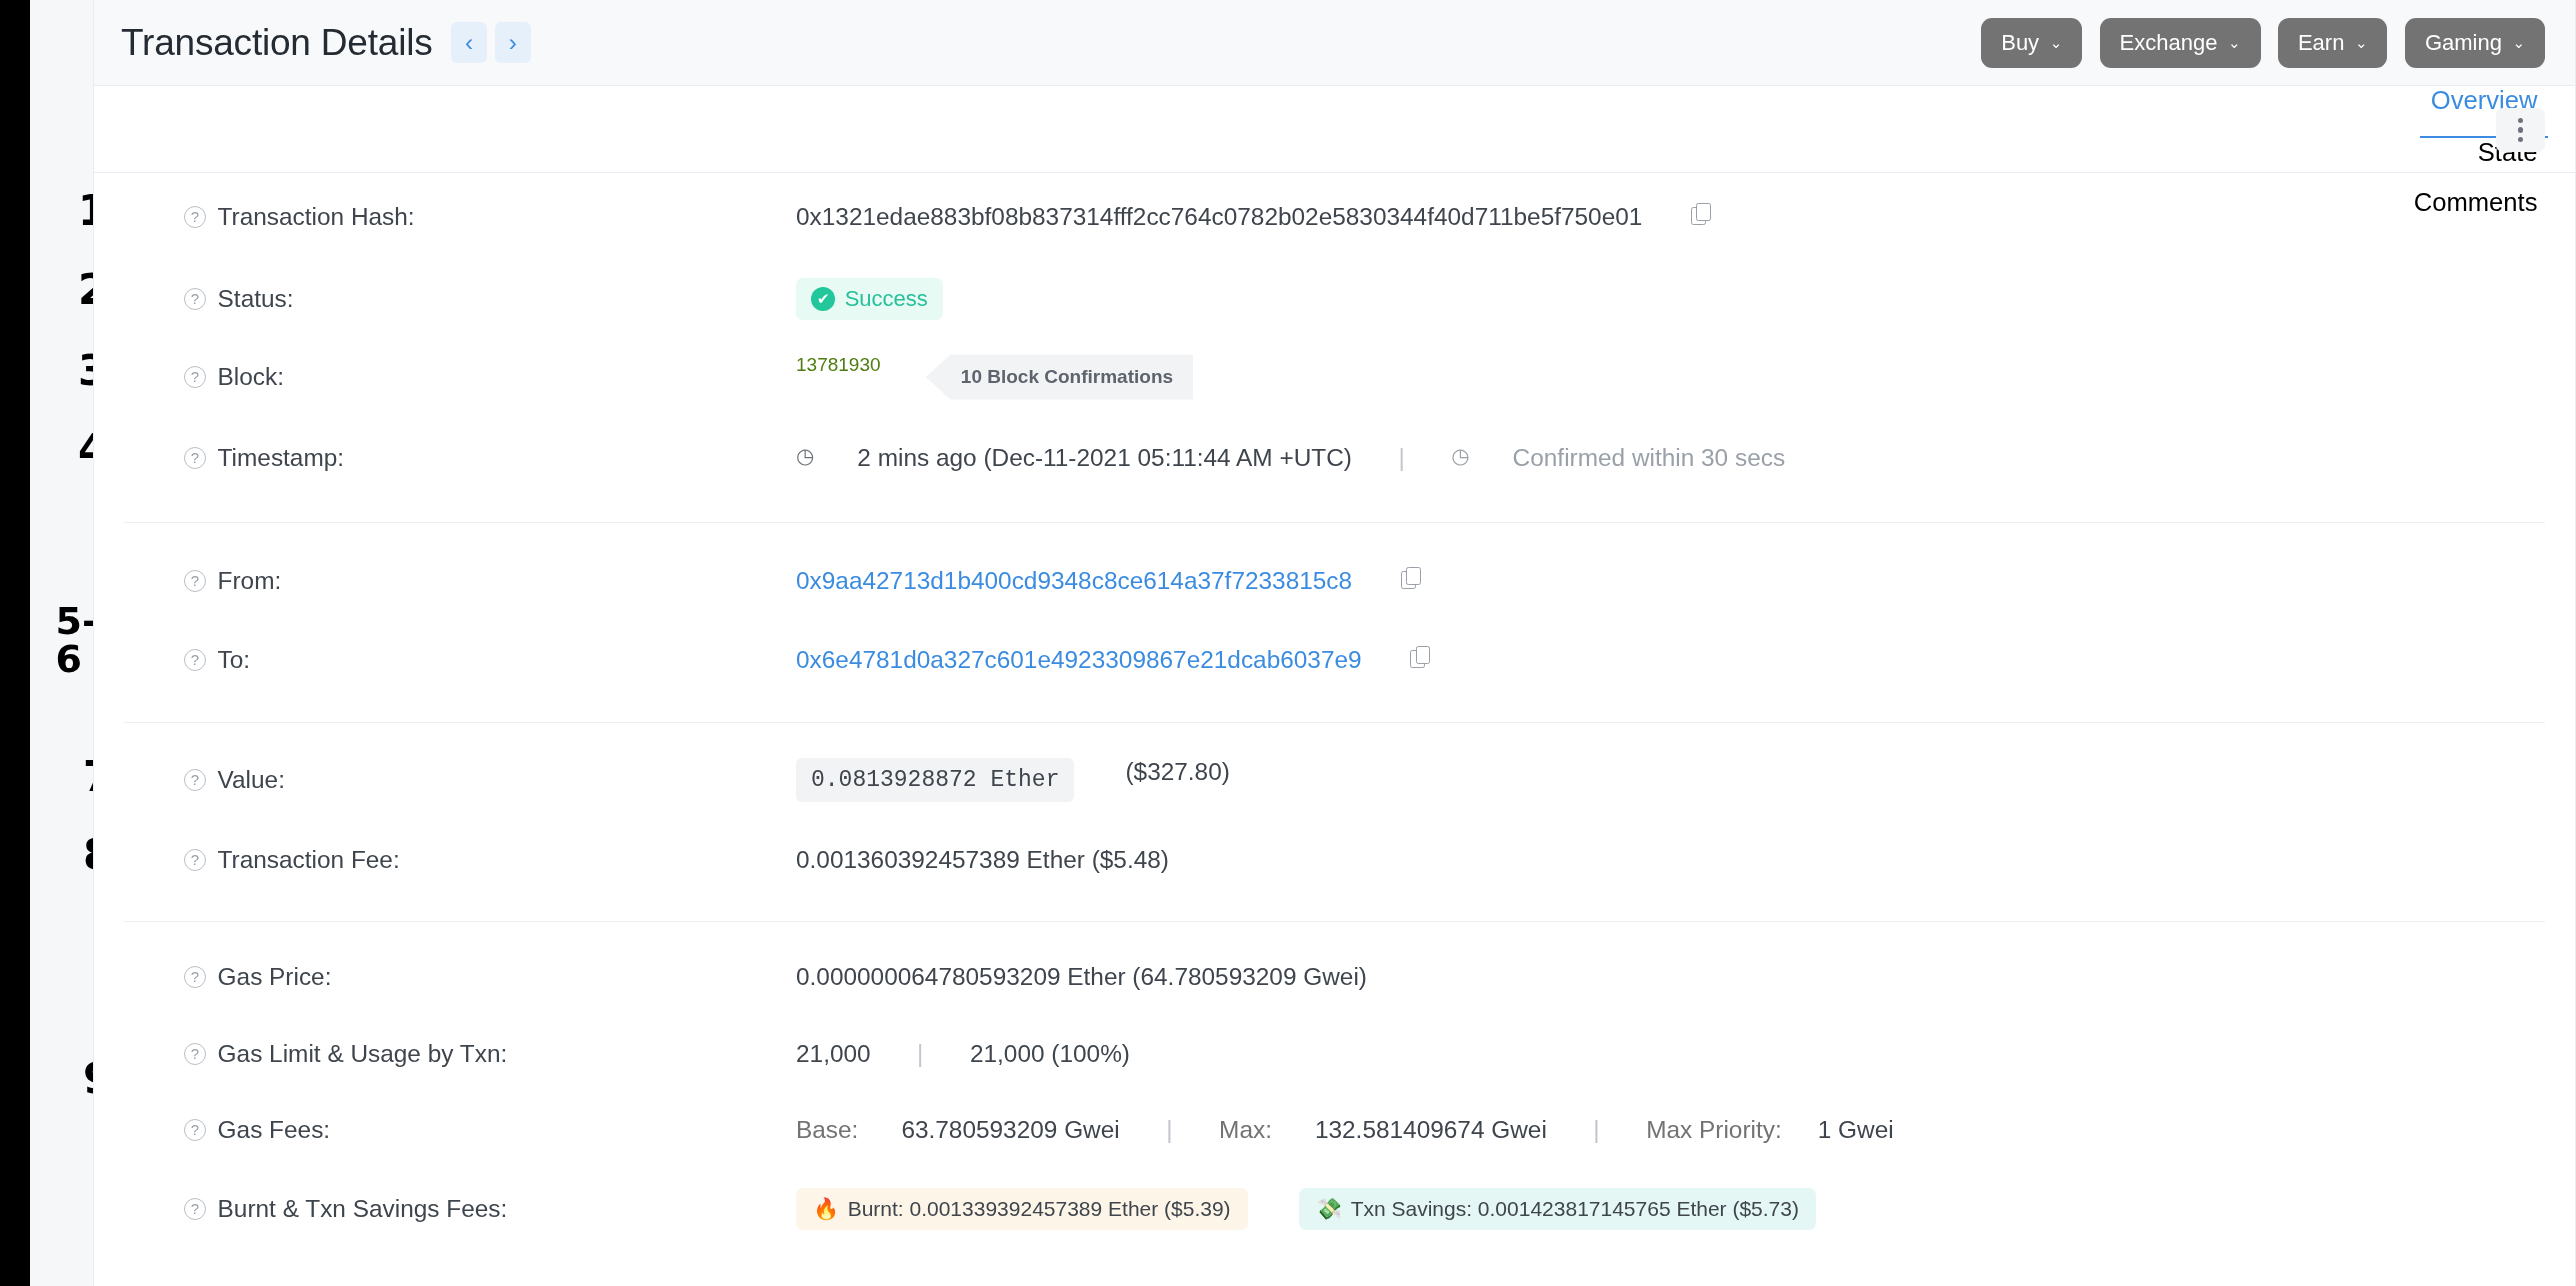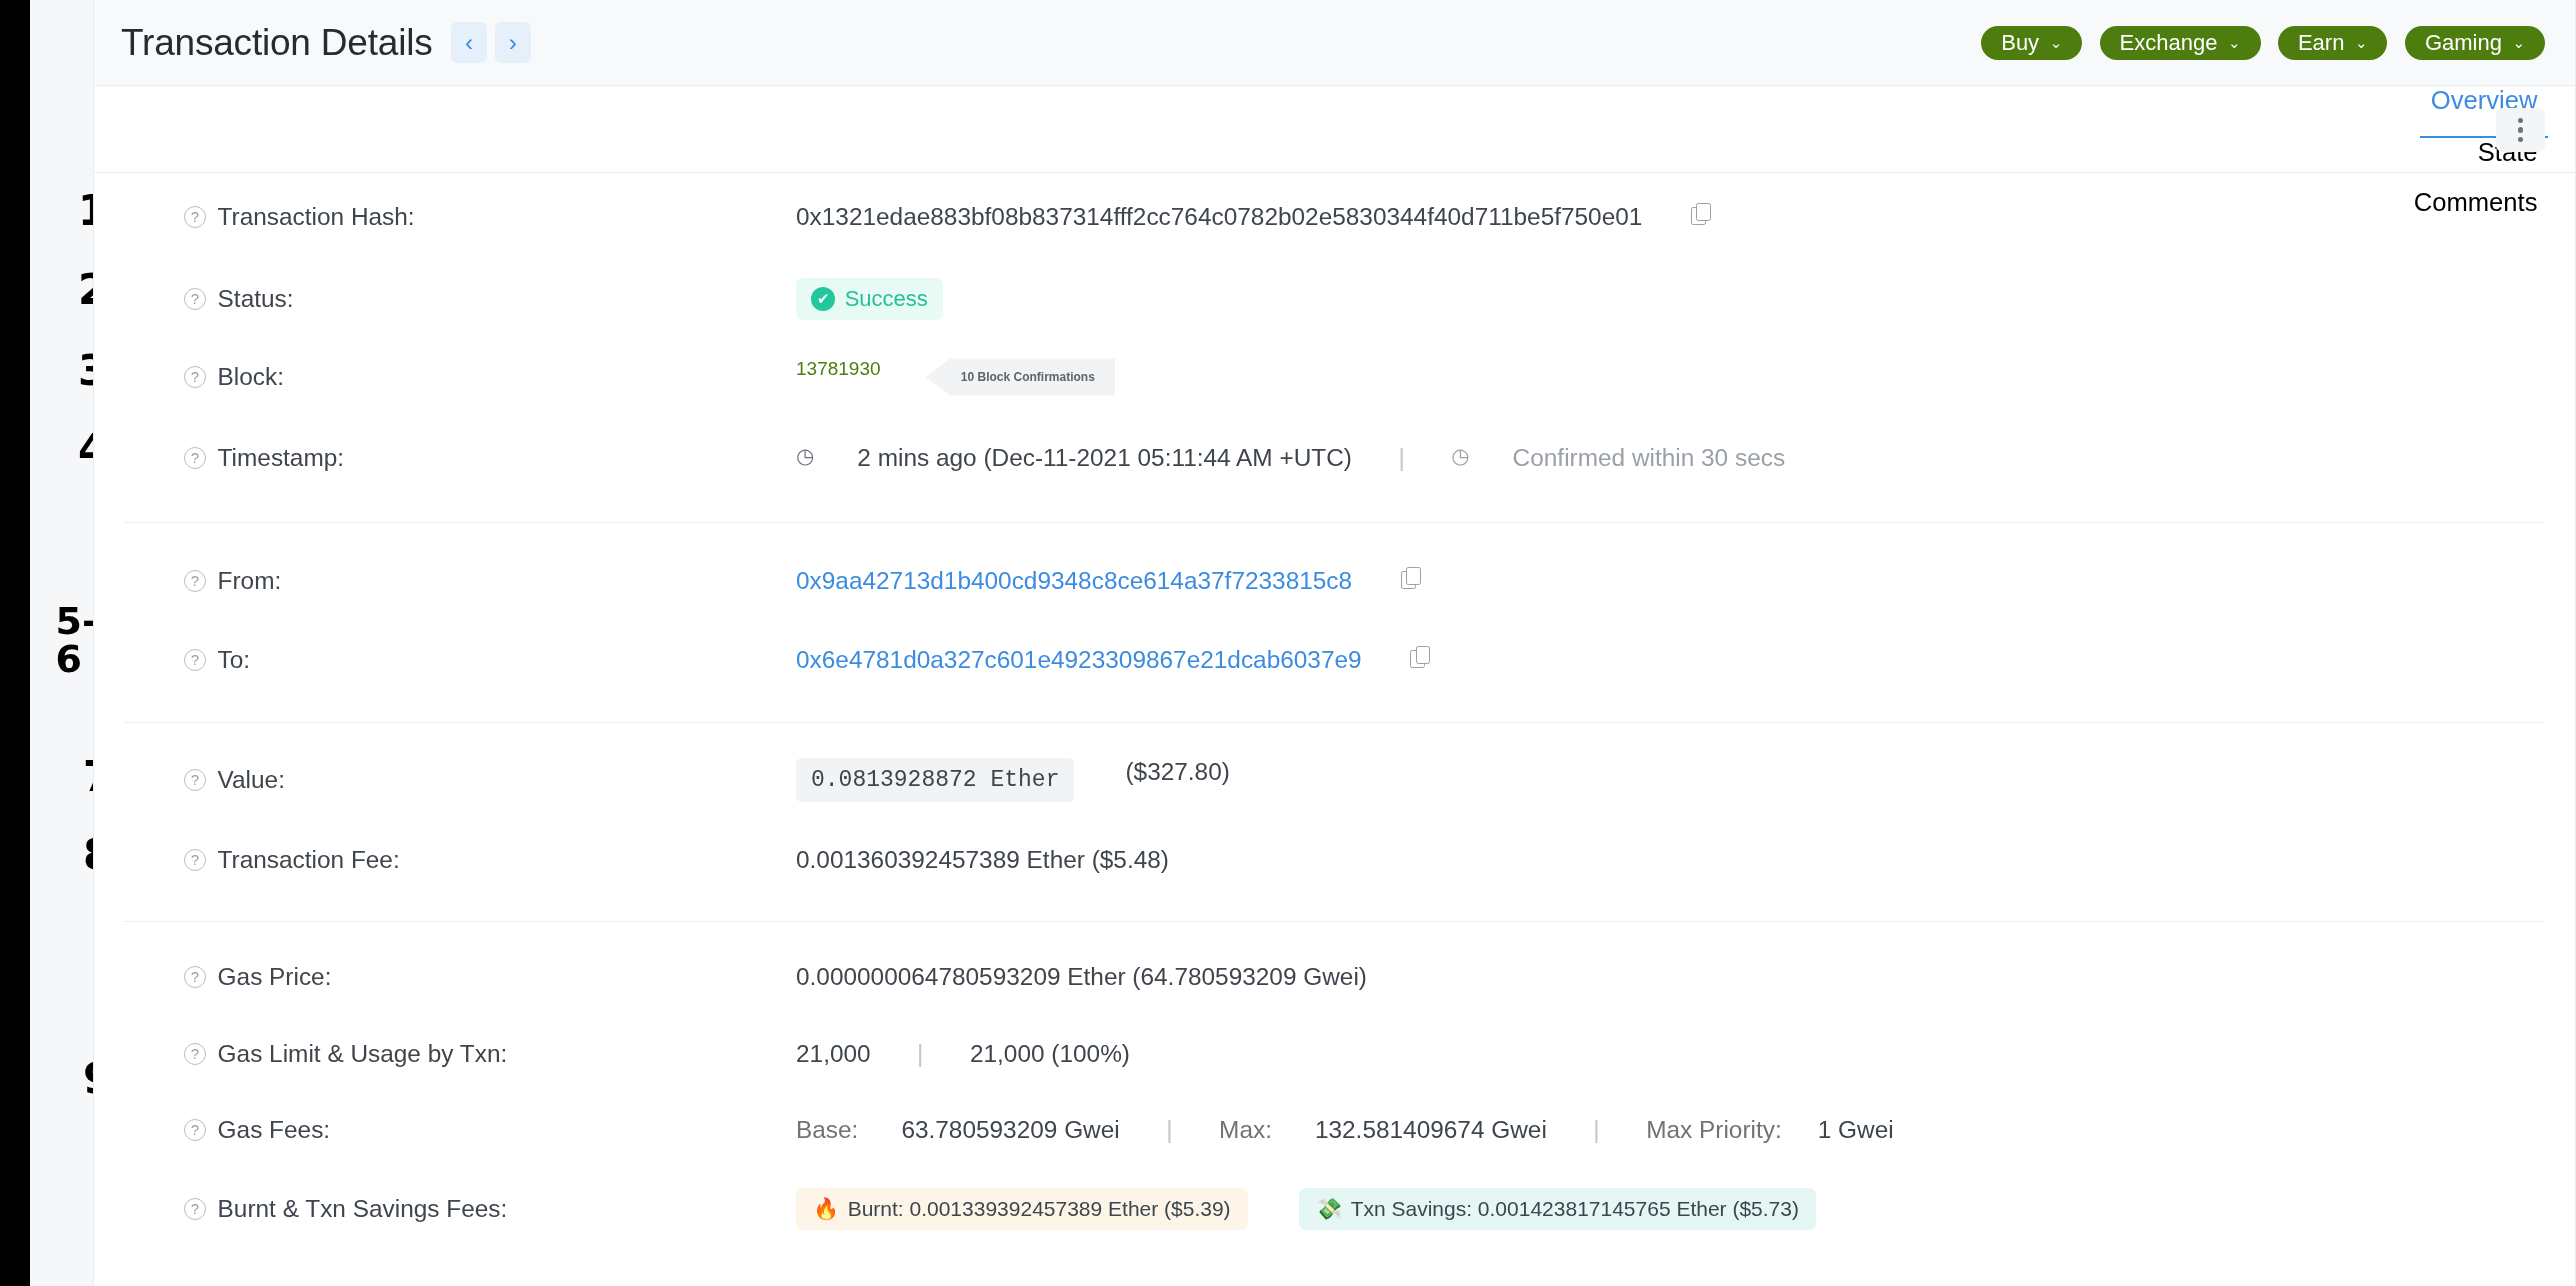--- a/index.html
+++ b/index.html
@@ -54,23 +54,23 @@
     width: 36px; height: 41px; border-radius: 5.8px;
     background: #e6f0fb; color: #3b8ce0;
     display: flex; align-items: center; justify-content: center;
     font-size: 24.4px; cursor: pointer;
   }
   .header-actions {
     position: absolute; right: 30px; top: 50%; transform: translateY(-50%);
     display: flex; gap: 17.4px;
   }
   .pillbtn {
-    background: #4d7c0f; color: #ffffff;
-    border: none; border-radius: 19px;
-    padding: 0 20px; height: 34px;
+    background: #737373; color: #ffffff;
+    border: none; border-radius: 11px;
+    padding: 0 20px; height: 50px;
     font-size: 22px; font-family: "Liberation Sans", sans-serif;
     display: flex; align-items: center; gap: 10.5px; cursor: pointer;
   }
   .caret { font-size: 15px; line-height: 1; }
 
   
   .tabsrow {
     position: relative; height: 87px;
     border-bottom: 0.6px solid #e9ecf2;
     display: flex; align-items: flex-end;
@@ -130,21 +130,21 @@
     background: #e7faf3; color: #28c09a;
     border-radius: 7px; padding: 7.6px 15px; font-size: 22px;
   }
   .check-circle {
     width: 24.4px; height: 24.4px; border-radius: 50%; background: #22c79b;
     color: #ffffff; font-size: 15px; display: flex; align-items: center; justify-content: center;
   }
   .blocknum { color: #4d7c0f; font-size: 19px; cursor: pointer; }
   .confirm-chip {
     margin-left: 9.3px; background: #f2f3f5; color: #5d646d;
-    font-size: 12px; font-weight: 700;
+    font-size: 19px; font-weight: 700;
     padding: 11.6px 20px 11.6px 35px; position: relative;
     clip-path: polygon(24.4px 0, 100% 0, 100% 100%, 24.4px 100%, 0 50%);
   }
   .clock-icon { font-size: 21px; color: #6d737b; margin-right: 7px; }
   .muted { color: #9aa0a8; }
   .sep { color: #c3c7cd; margin: 0 10.5px; }
 
   .value-chip {
     background: #f2f3f5; color: #3f454d; border-radius: 5.8px;
     padding: 9.3px 15px; font-size: 23px; font-family: Liberation Mono, monospace;

